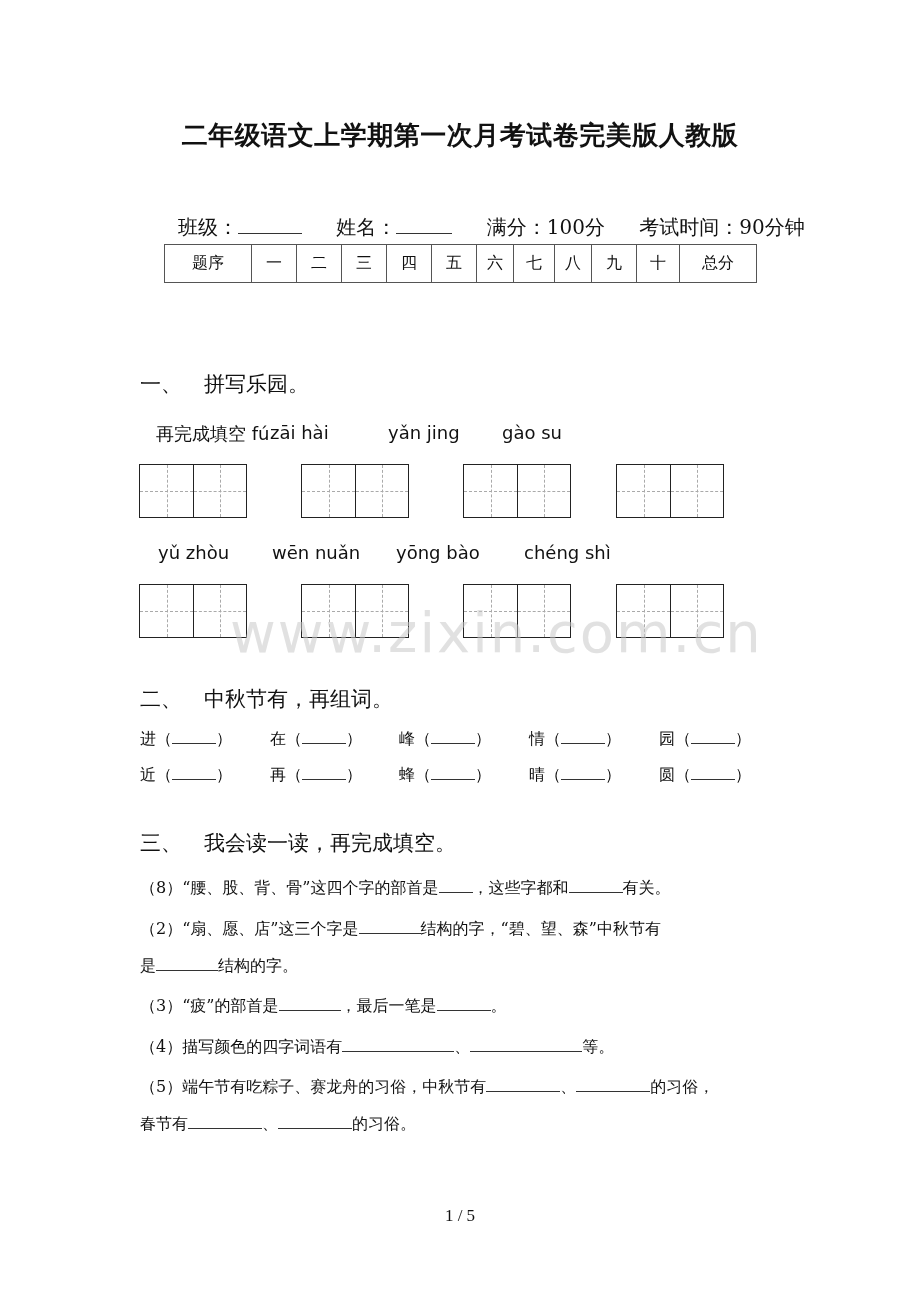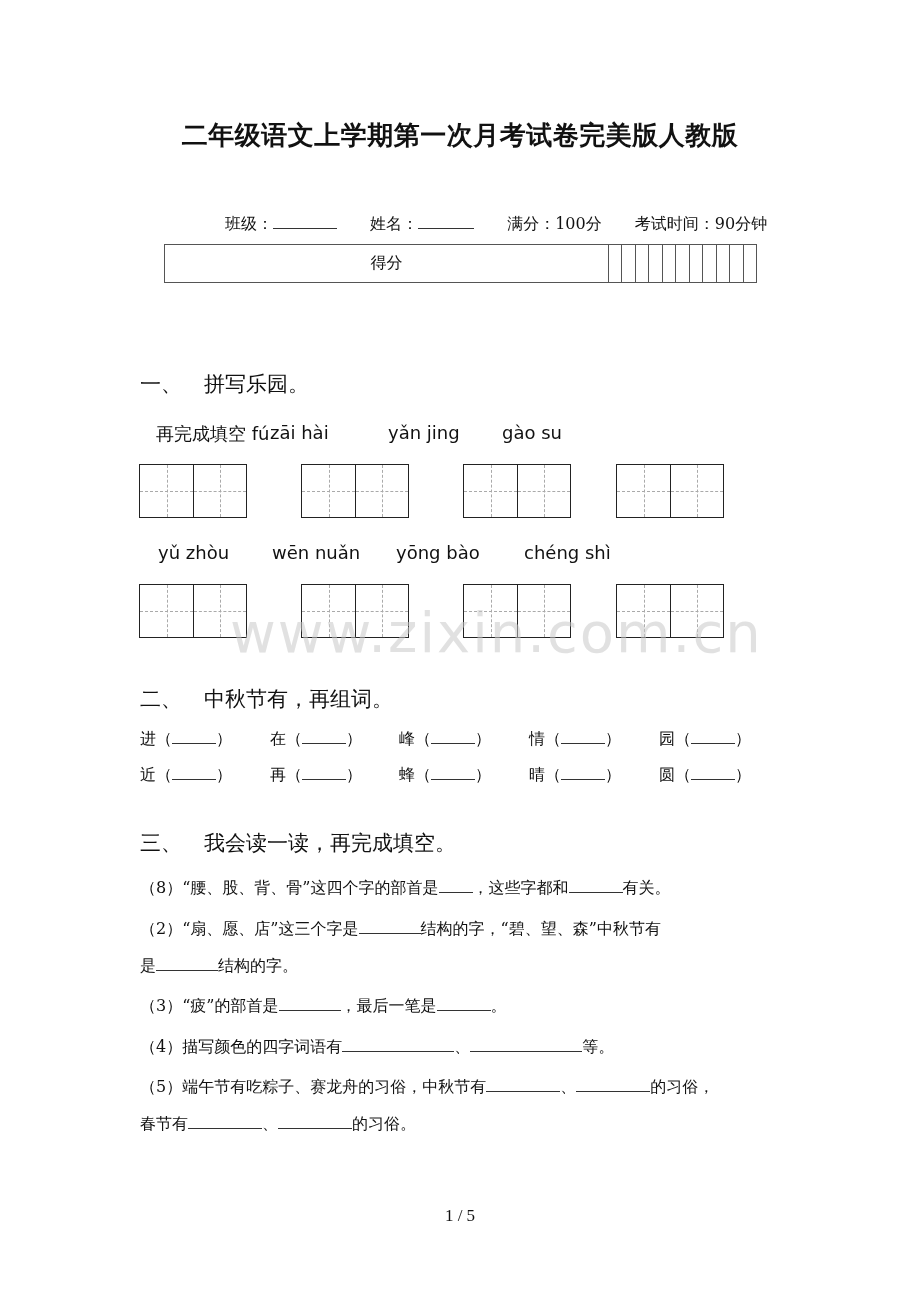--- a/index.html
+++ b/index.html
@@ -1,21 +1,21 @@
 <!DOCTYPE html>
 <html><head>
 <meta charset="utf-8">
 <style>
   html, body { margin: 0; padding: 0; background: #ffffff; }
   body { width: 920px; height: 1302px; position: relative; overflow: hidden;
          font-family: "DejaVu Serif", "Liberation Serif", serif; color: #111; }
   .abs { position: absolute; }
   .title { left: 0; width: 920px; top: 118px; text-align: center; font-size: 26px; font-weight: bold;
            font-family: "DejaVu Sans", sans-serif; letter-spacing: 0.5px; }
-  .info { top: 214px; left: 178px; font-size: 16px; white-space: nowrap; margin-left: 47px; }
+  .info { top: 214px; left: 178px; font-size: 20px; white-space: nowrap; }
   .info span.item { margin-right: 28px; }
   .blank { display: inline-block; border-bottom: 1px solid #333; height: 14px; vertical-align: baseline; }
   table.score { position: absolute; left: 164px; top: 244px; width: 593px; border-collapse: collapse; font-size: 16px; }
   table.score td { border: 1px solid #555; height: 37px; text-align: center; padding: 0; }
   .sec-head { left: 140px; font-size: 21px; font-family: Liberation Mono, monospace; }
   .sec-head .num { margin-right: 22px; }
   .pinyin-row { left: 156px; font-size: 18px; font-family: "DejaVu Sans", sans-serif; }
   .py { position: absolute; white-space: nowrap; }
   .grid { position: absolute; width: 106px; height: 52px; border: 1px solid #222; display: flex; }
   .cell { width: 53px; height: 52px; position: relative; box-sizing: border-box; }
@@ -38,33 +38,33 @@
 
 <div class="abs info">
   <span class="item"><span>班级：</span><span class="blank" style="width:64px"></span></span>
   <span class="item"><span>姓名：</span><span class="blank" style="width:56px"></span></span>
   <span class="item">满分：100分</span>
   <span>考试时间：90分钟</span>
 </div>
 
 <table class="score">
   <tbody>
-  <tr>
-    <td>得分</td>
-    <td></td>
-    <td></td>
-    <td></td>
-    <td></td>
-    <td></td>
-    <td></td>
-    <td></td>
-    <td></td>
-    <td></td>
-    <td></td>
-    <td></td>
+      <tr>
+    <td style="width:86px">题序</td>
+    <td style="width:44px">一</td>
+    <td style="width:44px">二</td>
+    <td style="width:44px">三</td>
+    <td style="width:44px">四</td>
+    <td style="width:44px">五</td>
+    <td style="width:36px">六</td>
+    <td style="width:40px">七</td>
+    <td style="width:36px">八</td>
+    <td style="width:44px">九</td>
+    <td style="width:42px">十</td>
+    <td>总分</td>
   </tr>
 </tbody>
   </table>
 
 <div class="abs sec-head" style="top:370px">
   <span class="num">一、</span><span>拼写乐园。</span>
 </div>
 
 <div class="abs pinyin-row" style="top:422px">
   <span class="py" style="left:0">再完成填空  fú</span>

